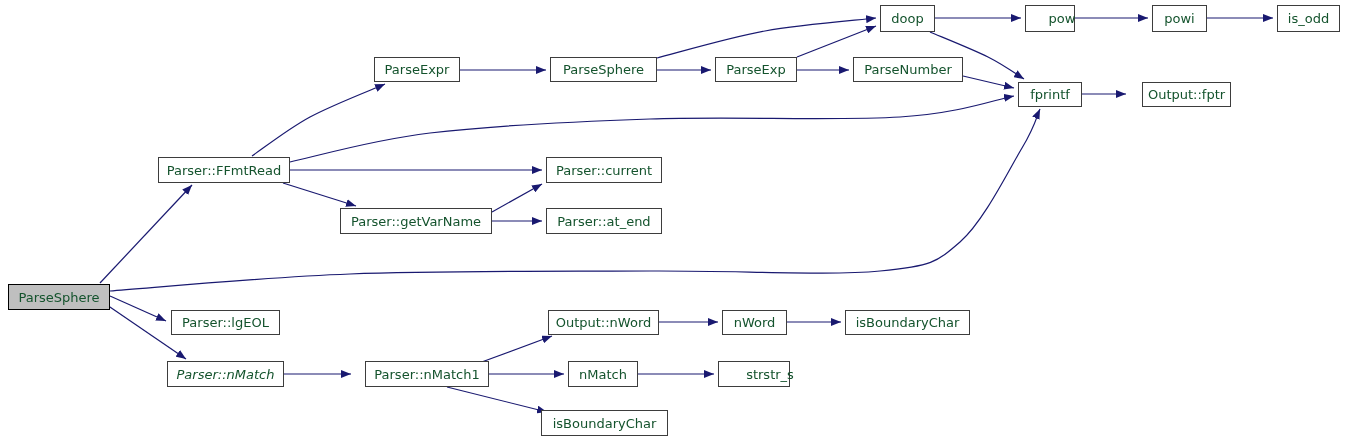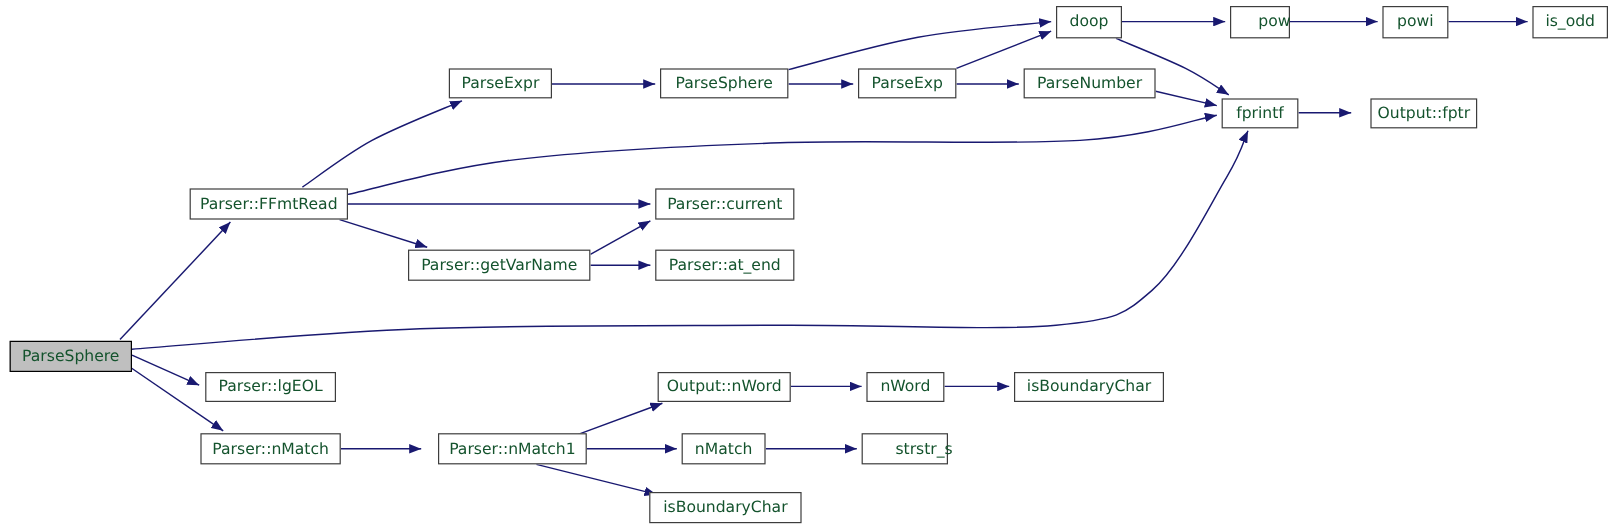--- a/index.html
+++ b/index.html
@@ -125,21 +125,21 @@
       </div>
       <div class="node" style="left: 340px; top: 208px; width: 152px; height: 26px;">
         <span>Parser::getVarName</span>
       </div>
       <div class="node" style="left: 546px; top: 208px; width: 116px; height: 26px;">
         <span>Parser::at_end</span>
       </div>
       <div class="node" style="left: 171px; top: 310px; width: 109px; height: 25px;">
         <span>Parser::lgEOL</span>
       </div>
-      <div class="node" style="left: 167px; top: 361px; width: 117px; height: 26px;">
+      <div class="node" style="left: 167px; top: 361px; width: 117px; height: 26px; font-style: italic;">
         <span>Parser::nMatch</span>
       </div>
       <div class="node" style="left: 365px; top: 361px; width: 124px; height: 26px;">
         <span>Parser::nMatch1</span>
       </div>
       <div class="node" style="left: 548px; top: 310px; width: 111px; height: 25px;">
         <span>Output::nWord</span>
       </div>
       <div class="node" style="left: 722px; top: 310px; width: 65px; height: 25px;">
         <span>nWord</span>

